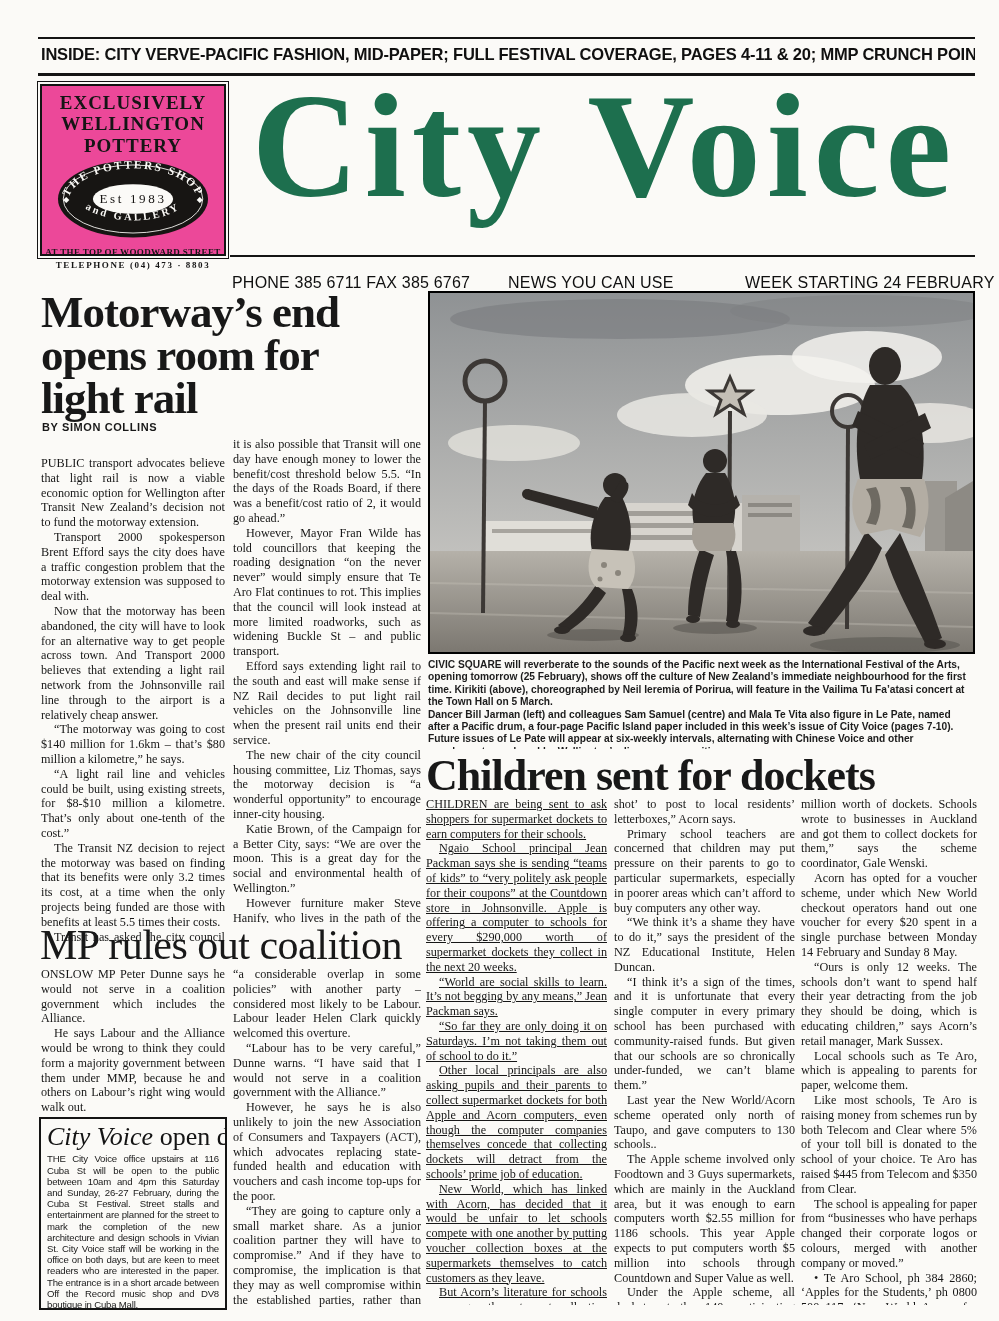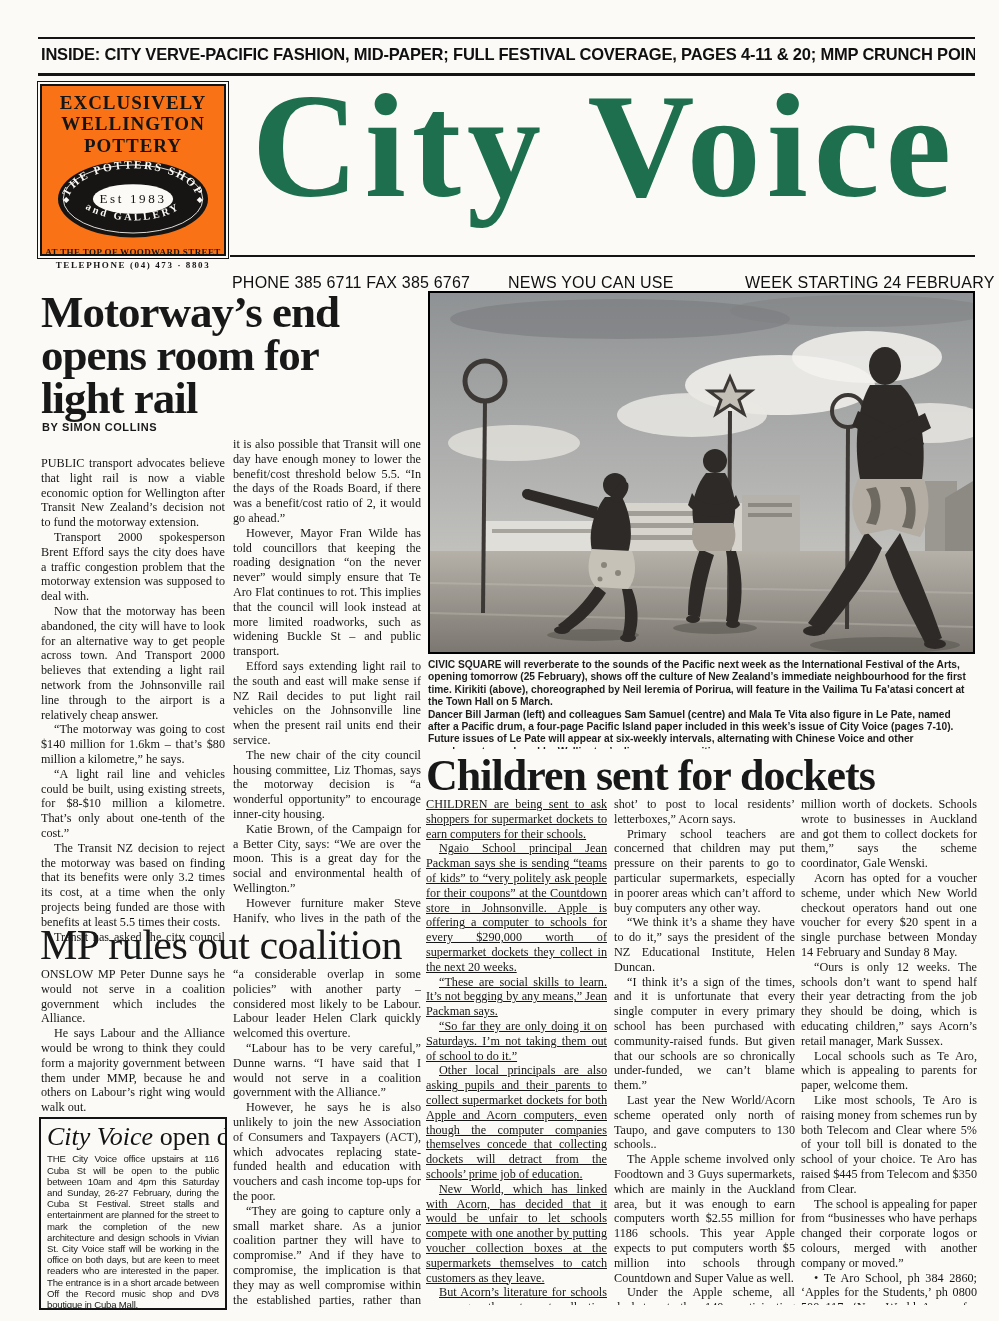--- a/index.html
+++ b/index.html
@@ -14,21 +14,21 @@
 
   
   .banner-text {
     font-family:"Liberation Sans", sans-serif; font-weight:700;
     font-size:16.5px; letter-spacing:-0.2px; white-space:nowrap; color:#101010;
   }
 
   
   .pottery {
     border:2px solid #141414; outline:1px solid #141414; outline-offset:2px;
-    background:#f97316; text-align:center; padding-top:6px;
+    background:#ec4899; text-align:center; padding-top:6px;
   }
   .pottery .big {
     font-family:"Liberation Serif", serif; font-weight:700;
     font-size:19px; letter-spacing:1px; line-height:1.12; color:#151515;
   }
   .pottery .addr {
     font-family:"Liberation Serif", serif; font-weight:700;
     font-size:9px; letter-spacing:0.4px; margin-top:3px; color:#151515;
   }
   .pottery .tel {
@@ -264,21 +264,21 @@
 
   <div class="abs caption" style="left:428px; top:659px; width:547px; height:90px;">
       <p>CIVIC SQUARE will reverberate to the sounds of the Pacific next week as the International Festival of the Arts, opening tomorrow (25 February),  shows off the culture of New Zealand’s immediate neighbourhood for the first time. Kirikiti (above), choreographed by Neil Ieremia of Porirua, will feature in the Vailima Tu Fa’atasi concert at the Town Hall on 5 March.</p>
       <p>Dancer Bill Jarman (left) and colleagues Sam Samuel (centre) and Mala Te Vita also figure in Le Pate, named after a Pacific drum, a four-page Pacific Island paper included in this week’s issue of City Voice (pages 7-10). Future issues of Le Pate will appear at six-weekly intervals, alternating with Chinese Voice and other supplements produced by Wellington’s diverse communities.</p>
     </div>
 
   <div class="abs h-dockets" style="left:426px; top:750px; width:549px;">Children sent for dockets</div>
   <div class="abs bodycol" style="left:426px; top:797px; width:181px; height:508px;text-decoration:underline;">
       <p>CHILDREN are being sent to ask shoppers for supermarket dockets to earn computers for their schools.</p>
       <p>Ngaio School principal Jean Packman says she is sending “teams of kids” to “very politely ask people for their coupons” at the Countdown store in Johnsonville. Apple is offering a computer to schools for every $290,000 worth of supermarket dockets they collect in the next 20 weeks.</p>
-      <p>“These are social skills to learn. It’s not begging by any means,” Jean Packman says.</p>
+      <p>“World are social skills to learn. It’s not begging by any means,” Jean Packman says.</p>
       <p>“So far they are only doing it on Saturdays. I’m not taking them out of school to do it.”</p>
       <p>Other local principals are also asking pupils and their parents to collect supermarket dockets for both Apple and Acorn computers, even though the computer companies themselves concede that collecting dockets will detract from the schools’ prime job of education.</p>
       <p>New World, which has linked with Acorn, has decided that it would be unfair to let schools compete with one another by putting voucher collection boxes at the supermarkets themselves to catch customers as they leave.</p>
       <p>But Acorn’s literature for schools encourages them to put collection boxes in “local offices, libraries, shops, post offices, newsagents, train stations, police stations, fire stations, hospitals, doctors, churches and dentists.”</p>
     </div>
   <div class="abs bodycol" style="left:614px; top:797px; width:181px; height:508px;">
       <p>shot’ to post to local residents’ letterboxes,” Acorn says.</p>
       <p>Primary school teachers are concerned that children may put pressure on their parents to go to particular supermarkets, especially in poorer areas which can’t afford to buy computers any other way.</p>
       <p>“We think it’s a shame they have to do it,” says the president of the NZ Educational Institute, Helen Duncan.</p>
       <p>“I think it’s a sign of the times, and it is unfortunate that every single computer in every primary school has been purchased with community-raised funds. But given that our schools are so chronically under-funded, we can’t blame them.”</p>

